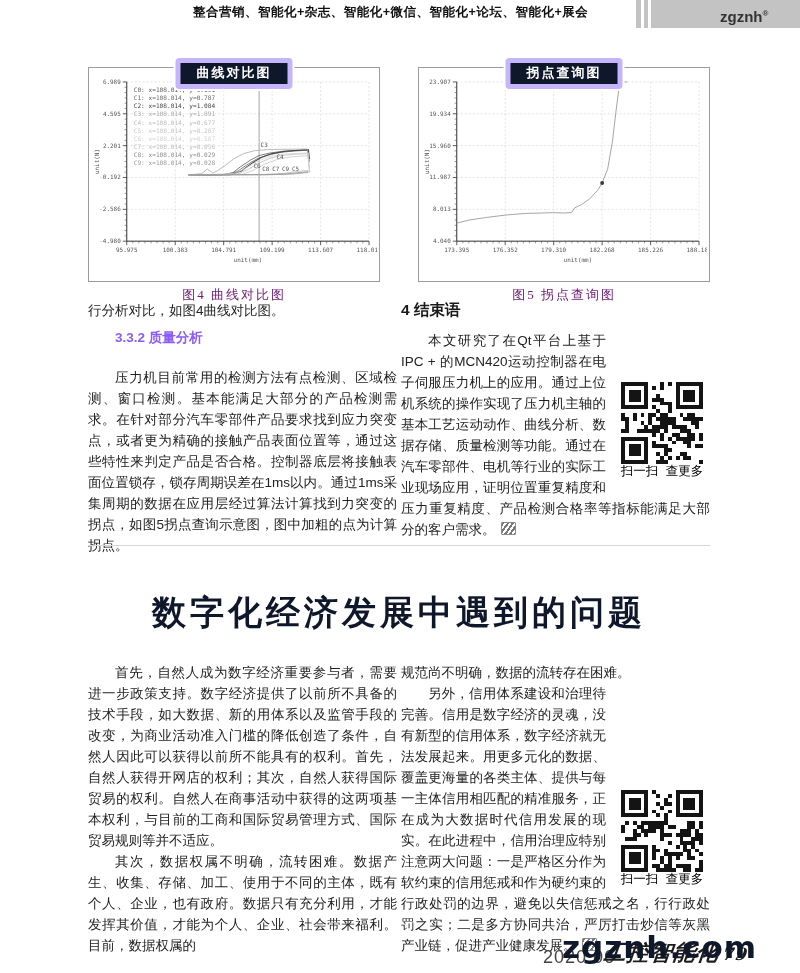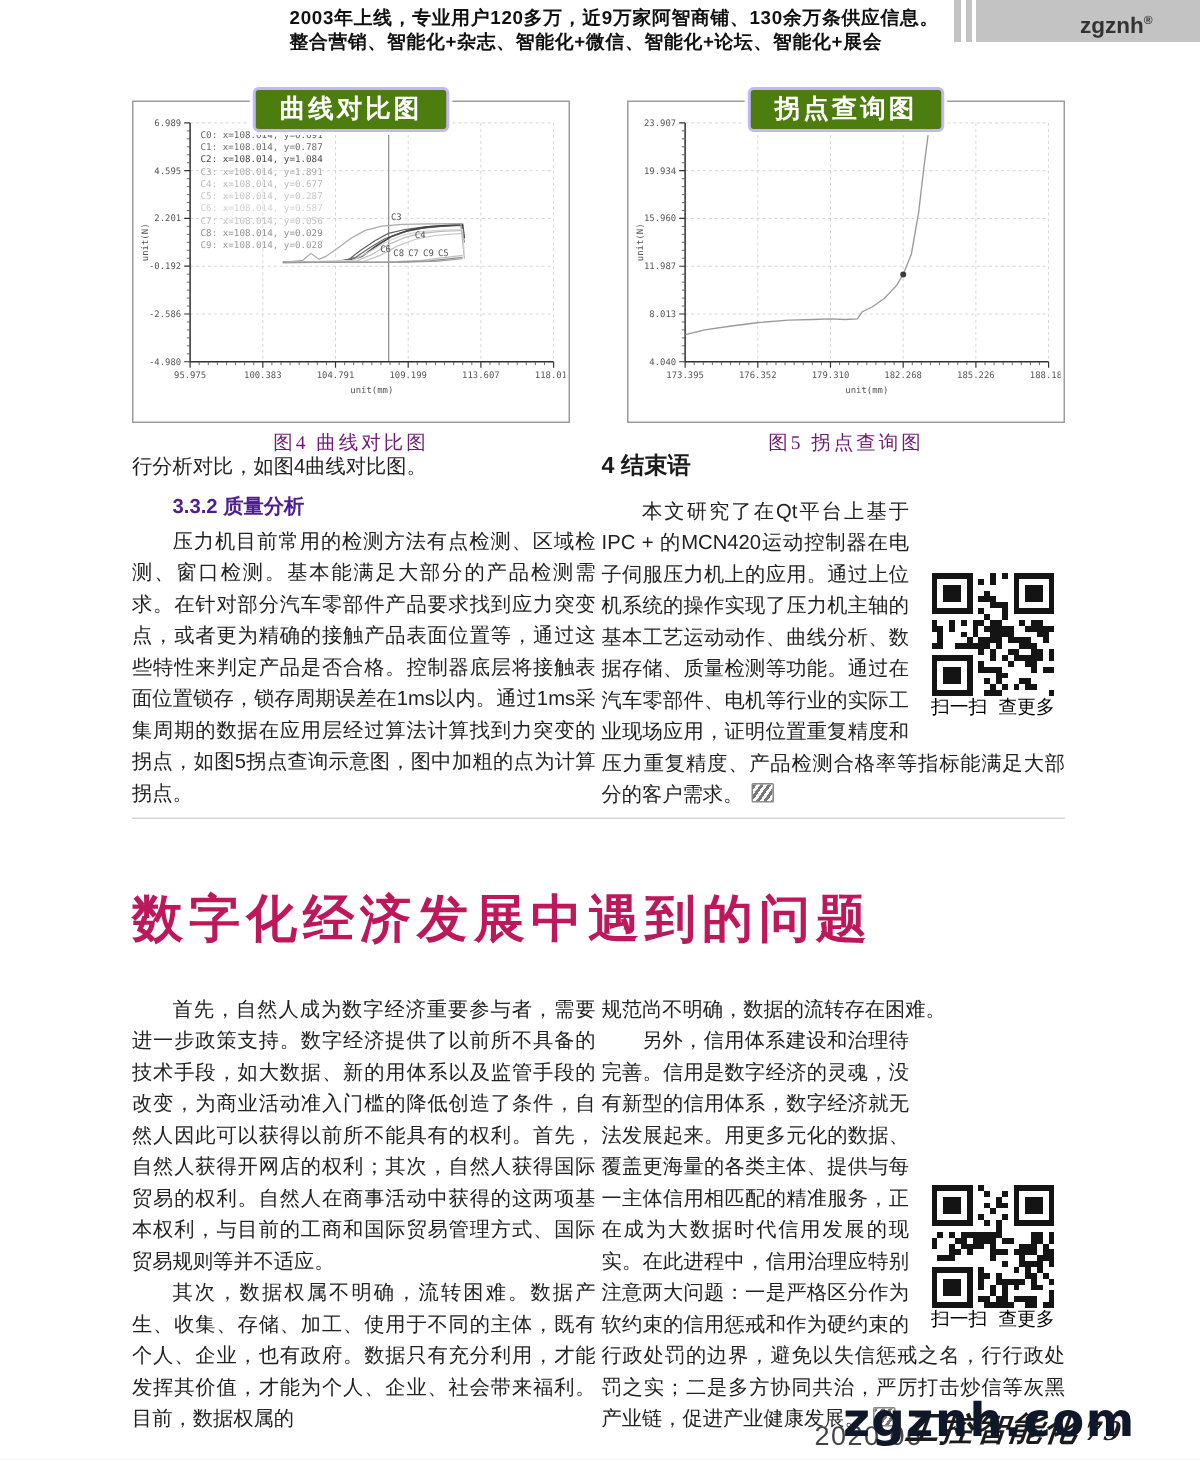--- a/index.html
+++ b/index.html
@@ -17,46 +17,46 @@
   .head-lines{position:absolute;left:193px;top:4px;font-weight:bold;font-size:12.5px;line-height:16px;color:#111;letter-spacing:.5px;}
   .gray-bar{position:absolute;left:636px;top:0;width:164px;height:28px;
      background:linear-gradient(90deg,#c3c3c3 0 5px,#ffffff 5px 8px,#c3c3c3 8px 12px,#ffffff 12px 15px,#c3c3c3 15px 100%);}
   .brand{display:inline-block;margin-left:84px;font-weight:bold;font-size:15px;color:#333;line-height:28px;font-family:"Liberation Sans",sans-serif;}
   .brand sup{font-size:8px;}
 
   
   .figbox{position:absolute;top:58px;width:292px;}
   .figbox.f1{left:88px;} .figbox.f2{left:418px;}
   .fig-tab{position:absolute;top:0;left:50%;transform:translateX(-50%);z-index:2;
-     background:#4d7c0f;color:#fff;font-size:17px;font-weight:bold;letter-spacing:2px;
-     padding:1px 16px 2px;border-radius:4px;border:2px solid #c4b5fd;box-shadow:0 0 0 2px #fff;white-space:nowrap;}
+     background:#0f172a;color:#fff;font-size:13px;font-weight:bold;letter-spacing:2px;
+     padding:1px 16px 2px;border-radius:4px;border:5px solid #c4b5fd;box-shadow:0 0 0 2px #fff;white-space:nowrap;}
   .panel{margin-top:9px;border:1px solid #9c9c9c;background:#fff;padding:2px;}
   .panel svg{display:block;width:286px;height:209px;}
   .figcap{margin-top:4px;text-align:center;font-family:"Liberation Serif",serif;
      font-size:13px;color:#701a75;letter-spacing:2px;}
   svg .grid{stroke:#c8c8c8;stroke-width:0.5;stroke-dasharray:2 2;fill:none;}
   svg .tk{font-size:6px;fill:#555;font-family:"DejaVu Sans Mono",monospace;}
   svg .lg{font-size:6.2px;font-family:"DejaVu Sans Mono",monospace;}
   svg .an{font-size:6px;fill:#555;font-family:"DejaVu Sans Mono",monospace;}
 
   
   .cols{position:absolute;left:88px;width:622px;display:flex;gap:4px;}
   .cols .col{flex:1;min-width:0;}
   .a1{top:300px;}
   .a2{top:662px;}
   p.para{margin:0;font-size:13.5px;line-height:21px;text-align:justify;color:#222;}
   p.indent{text-indent:2em;}
-  .subhead{margin:6px 0 2px;font-size:13.5px;line-height:21px;font-weight:bold;text-indent:2em;color:#4c1d95;}
+  .subhead{margin:6px 0 19px;font-size:13.5px;line-height:21px;font-weight:bold;text-indent:2em;color:#8b5cf6;}
   .sechead{margin:0 0 9px;font-size:15.5px;font-weight:bold;color:#1a1a1a;}
   .endmark{display:inline-block;width:13px;height:11px;margin-left:5px;vertical-align:-1px;
      border:1px solid #8a8a8a;border-radius:1px;
      background:repeating-linear-gradient(125deg,#777 0 2px,#fff 2px 4px);}
   .divider{position:absolute;top:545px;left:88px;width:622px;border-top:1px solid #d7d7d7;}
-  .a2title{position:absolute;top:590px;left:88px;width:622px;text-align:left;
-     font-family:"Liberation Serif",serif;font-weight:bold;font-size:34px;letter-spacing:4px;color:#be185d;}
+  .a2title{position:absolute;top:590px;left:88px;width:622px;text-align:center;
+     font-family:"Liberation Serif",serif;font-weight:bold;font-size:34px;letter-spacing:4px;color:#0f172a;}
 
   
   .qrbox{float:right;width:96px;margin-left:8px;text-align:center;}
   .qrbox.q1{margin-top:52px;}
   .qrbox.q2{margin-top:107px;}
   .qrbox svg{width:82px;height:82px;display:block;margin:0 auto;background:#fff;}
   .qrcap{display:block;font-size:12.5px;line-height:16px;color:#000000;white-space:nowrap;text-indent:0;font-family:Liberation Mono, monospace;}
 
   
   .f-issue{position:absolute;left:543px;top:947px;font-size:18px;color:#444;letter-spacing:1px;}
@@ -66,21 +66,20 @@
   .watermark{position:absolute;left:562px;top:929px;z-index:5;font-weight:800;font-size:31px;
      color:#0f172a;font-family:"DejaVu Sans",sans-serif;letter-spacing:1px;}
 </style>
 </head>
 <body>
 
 <div class="page">
 
   <div class="hdr">
     <div class="head-lines">
-      <div>2003年上线，专业用户120多万，近9万家阿智商铺、130余万条供应信息。</div>
       <div>整合营销、智能化+杂志、智能化+微信、智能化+论坛、智能化+展会</div>
     </div>
     <div class="gray-bar">
       <span class="brand"><span>zgznh</span><sup>®</sup></span>
     </div>
   </div>
 
   <figure class="figbox f1" style="margin:0">
     <div class="fig-tab">曲线对比图</div>
     <div class="panel">

